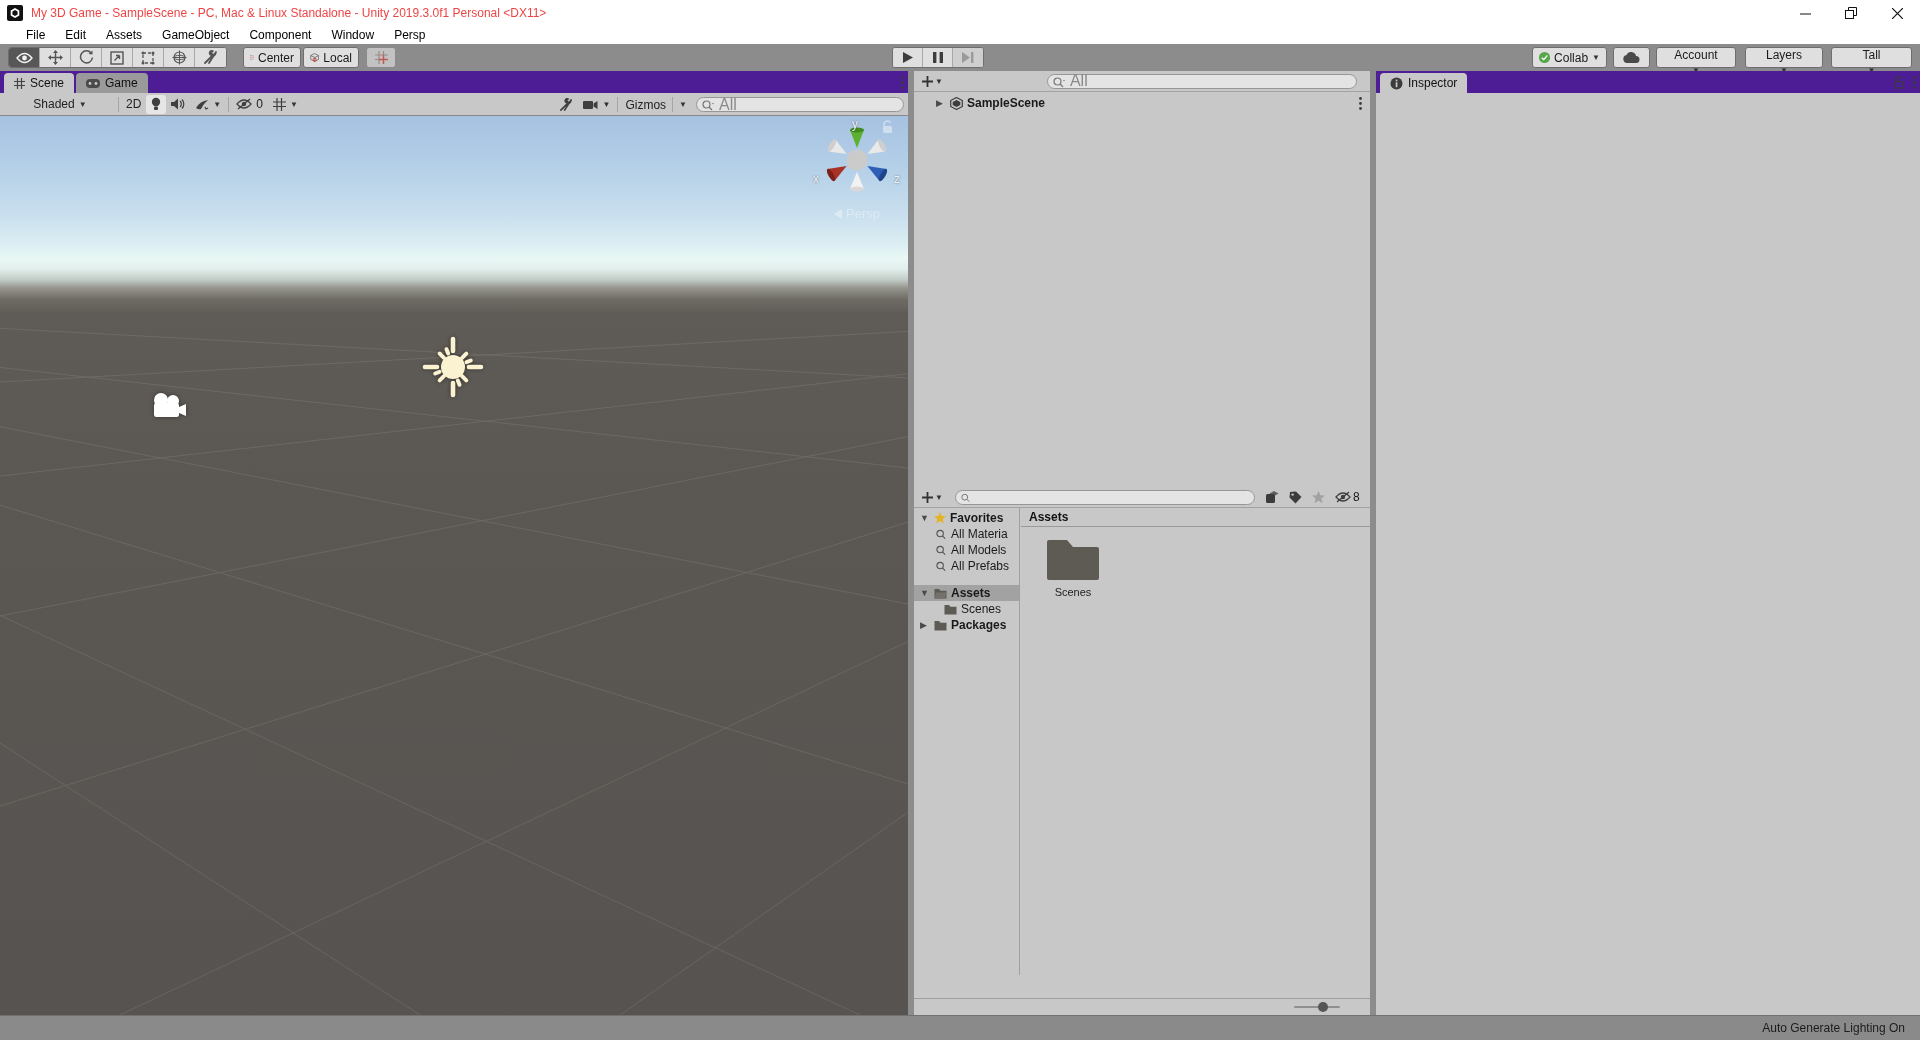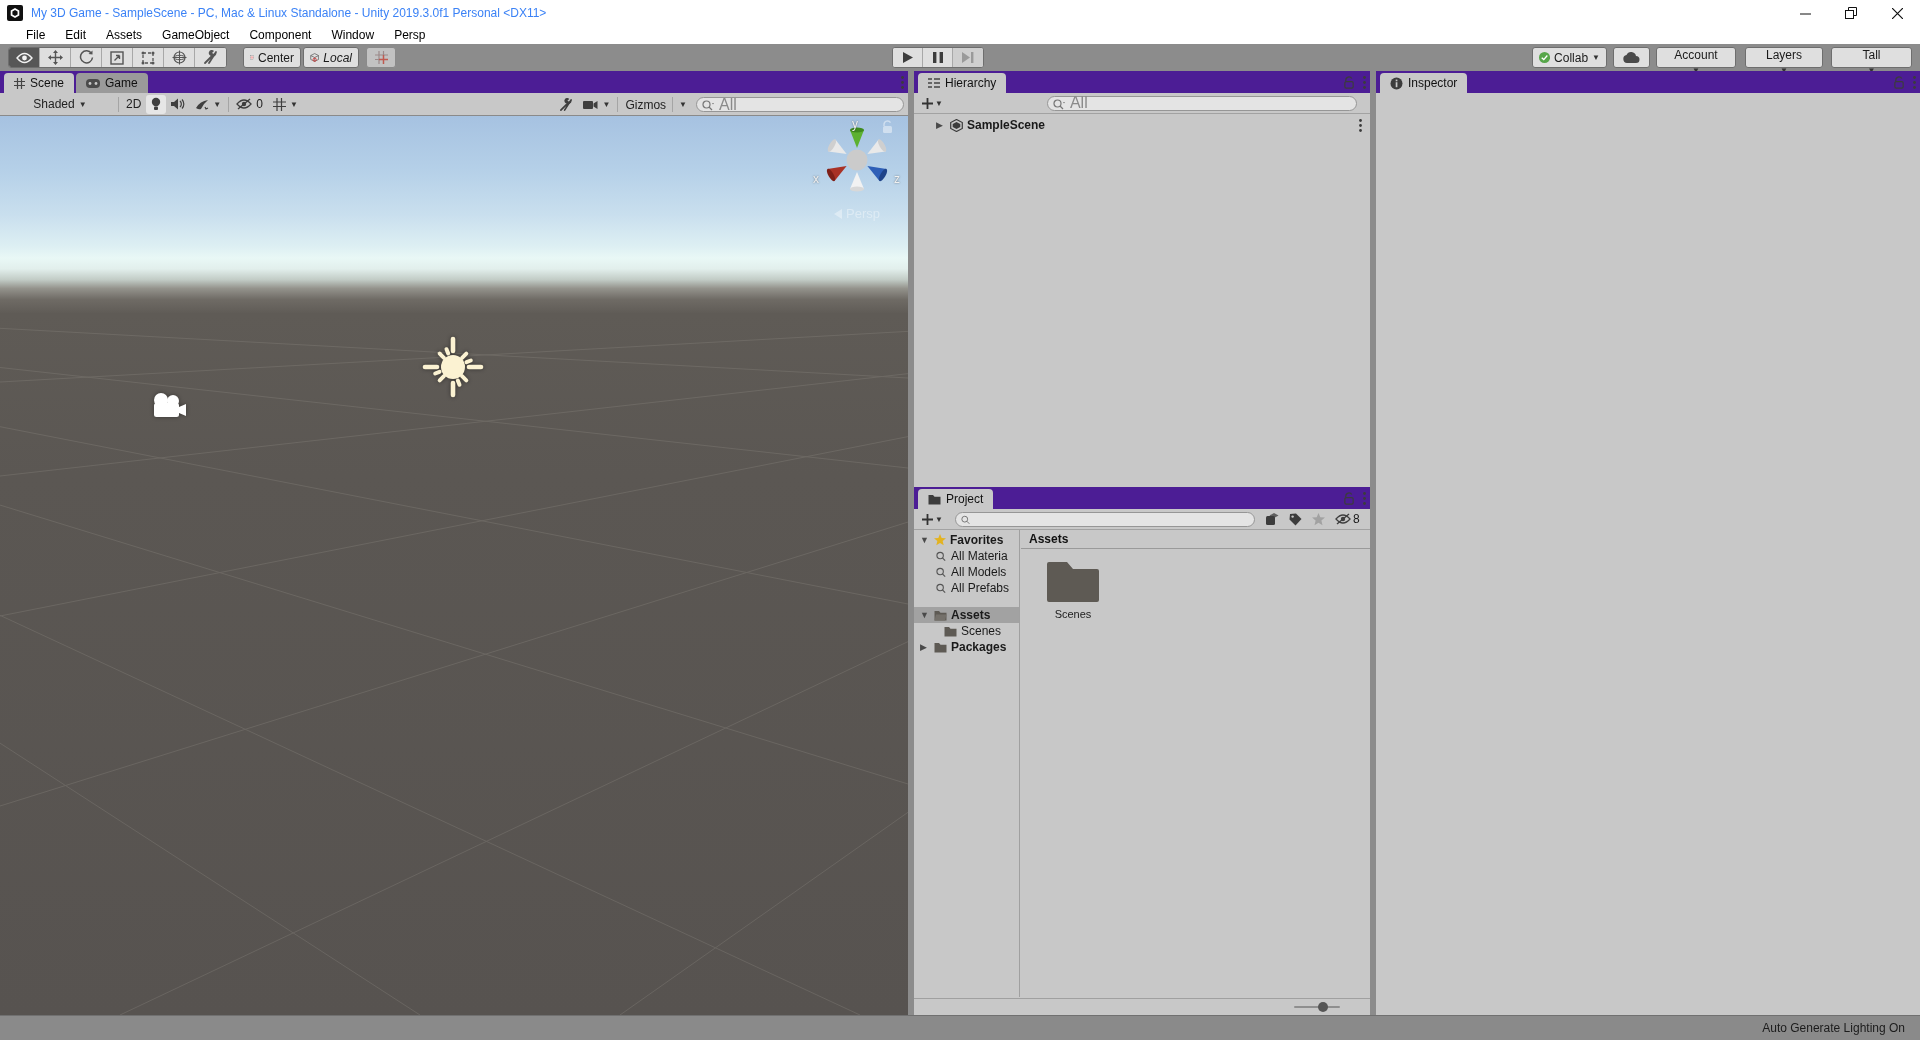--- a/index.html
+++ b/index.html
@@ -3,21 +3,21 @@
 <meta charset="utf-8">
 <style>
   * { margin:0; padding:0; box-sizing:border-box; }
   html,body { width:1920px; height:1040px; overflow:hidden; }
   body { font-family:"Liberation Sans", sans-serif; font-size:12px; color:#1a1a1a; background:#8c8c8c; position:relative; }
   svg { display:block; }
 
   
   .titlebar { position:absolute; left:0; top:0; width:1920px; height:26px; background:#ffffff; display:flex; align-items:center; }
   .app-icon { width:16px; height:16px; margin-left:7px; background:#111; border-radius:2px; display:flex; align-items:center; justify-content:center; }
-  .title-text { margin-left:8px; font-size:12px; color:#3b82f6; white-space:nowrap; }
+  .title-text { margin-left:8px; font-size:12px; color:#ef4444; white-space:nowrap; }
   .win-controls { position:absolute; right:0; top:0; height:26px; display:flex; }
   .win-btn { width:46px; height:26px; display:flex; align-items:center; justify-content:center; }
 
   
   .menubar { position:absolute; left:0; top:26px; width:1920px; height:18px; background:#ffffff; display:flex; align-items:center; padding-left:16px; }
   .menu-item { padding:1px 10px; color:#000; white-space:nowrap; }
 
   
   .toolbar { position:absolute; left:0; top:44px; width:1920px; height:27px; background:#8c8c8c; }
   .tool-group { position:absolute; top:3px; height:21px; display:flex; border:1px solid #6e6e6e; border-radius:3px; overflow:hidden; background:#dfdfdf; }
@@ -175,21 +175,21 @@
     </div>
   </div>
 
   <div class="chip" style="left:243px; width:58px;">
     <svg width="13" height="13" viewBox="0 0 13 13">
         <rect x="0.5" y="0.5" width="12" height="12" fill="#fff" stroke="#666"></rect>
         <circle cx="6.5" cy="6.5" r="3" fill="none" stroke="#d33" stroke-width="1.5"></circle>
       </svg>
     <span>Center</span>
   </div>
-  <div class="chip" style="left:303px; width:56px;font-style:italic;">
+  <div class="chip" style="left:303px; width:56px;">
     <svg width="13" height="13" viewBox="0 0 13 13">
         <path d="M6.5 1 L12 3.8 V9.2 L6.5 12 L1 9.2 V3.8 Z" fill="none" stroke="#666" stroke-width="1.1"></path>
         <path d="M1 3.8 L6.5 6.5 L12 3.8 M6.5 6.5 V12" fill="none" stroke="#666" stroke-width="1.1"></path>
         <circle cx="6.5" cy="9.5" r="2.2" fill="none" stroke="#d33" stroke-width="1.3"></circle>
       </svg>
     <span>Local</span>
   </div>
   <div class="chip disabled" style="left:366px; width:30px; justify-content:center;">
     <svg width="13" height="13" viewBox="0 0 13 13">
         <path d="M4 0 V13 M8.5 0 V13 M0 4 H13 M0 8.5 H13" stroke="#9b8a8a" stroke-width="1.2"></path>
@@ -438,39 +438,20 @@
     <div class="persp">
       <svg width="8" height="10" viewBox="0 0 8 10">
           <polygon points="8,0 0,5 8,10" fill="rgba(255,255,255,.38)"></polygon>
         </svg>
       <span>Persp</span>
     </div>
   </div>
 </div>
 
 <div class="panel" style="left:914px; top:71px; width:456px; height:416px;">
-  <div class="tabbar">
-    <div class="tab active" style="margin-left:4px;">
-      <svg width="12" height="10" viewBox="0 0 12 10">
-          <path d="M0 1 H4 M0 5 H4 M0 9 H4 M6 1 H12 M6 5 H12 M6 9 H12" stroke="#444" stroke-width="1.3"></path>
-        </svg>
-      <span>Hierarchy</span>
-    </div>
-    <div class="tab-tools">
-      <svg width="12" height="13" viewBox="0 0 13 14">
-          <path d="M3 6 V4.5 a3.5 3.5 0 0 1 6.5-1.8" fill="none" stroke="#3c3c3c" stroke-width="1.3"></path>
-          <rect x="2" y="6" width="9" height="7" rx="1.5" fill="none" stroke="#3c3c3c" stroke-width="1.3"></rect>
-        </svg>
-      <svg width="3" height="13" viewBox="0 0 3 13">
-          <circle cx="1.5" cy="1.5" r="1.4" fill="#3c3c3c"></circle>
-          <circle cx="1.5" cy="6.5" r="1.4" fill="#3c3c3c"></circle>
-          <circle cx="1.5" cy="11.5" r="1.4" fill="#3c3c3c"></circle>
-        </svg>
-    </div>
-  </div>
   <div class="panel-toolbar">
     <div class="plusdd">
       <svg width="11" height="11" viewBox="0 0 11 11">
           <path d="M5.5 0 V11 M0 5.5 H11" stroke="#333" stroke-width="1.8"></path>
         </svg>
       <span style="font-size:8px; color:#333;">▼</span>
     </div>
     <div class="searchbox" style="width:310px; margin-left:100px;">
       <svg class="search-glyph" width="12" height="11" viewBox="0 0 12 11">
           <circle cx="4.5" cy="4.5" r="3.5" fill="none" stroke="#777" stroke-width="1.2"></circle>
@@ -489,39 +470,20 @@
     <span class="bold">SampleScene</span>
     <svg width="3" height="13" viewBox="0 0 3 13" style="position:absolute; right:8px;">
         <circle cx="1.5" cy="1.5" r="1.4" fill="#3c3c3c"></circle>
         <circle cx="1.5" cy="6.5" r="1.4" fill="#3c3c3c"></circle>
         <circle cx="1.5" cy="11.5" r="1.4" fill="#3c3c3c"></circle>
       </svg>
   </div>
 </div>
 
 <div class="panel" style="left:914px; top:487px; width:456px; height:528px;">
-  <div class="tabbar">
-    <div class="tab active" style="margin-left:4px;">
-      <svg width="13" height="11" viewBox="0 0 13 11">
-          <path d="M0.5 1 H5 L6.5 2.8 H12.5 V10.5 H0.5 Z" fill="#3c3c3c"></path>
-        </svg>
-      <span>Project</span>
-    </div>
-    <div class="tab-tools">
-      <svg width="12" height="13" viewBox="0 0 13 14">
-          <path d="M3 6 V4.5 a3.5 3.5 0 0 1 6.5-1.8" fill="none" stroke="#3c3c3c" stroke-width="1.3"></path>
-          <rect x="2" y="6" width="9" height="7" rx="1.5" fill="none" stroke="#3c3c3c" stroke-width="1.3"></rect>
-        </svg>
-      <svg width="3" height="13" viewBox="0 0 3 13">
-          <circle cx="1.5" cy="1.5" r="1.4" fill="#3c3c3c"></circle>
-          <circle cx="1.5" cy="6.5" r="1.4" fill="#3c3c3c"></circle>
-          <circle cx="1.5" cy="11.5" r="1.4" fill="#3c3c3c"></circle>
-        </svg>
-    </div>
-  </div>
   <div class="panel-toolbar">
     <div class="plusdd">
       <svg width="11" height="11" viewBox="0 0 11 11">
           <path d="M5.5 0 V11 M0 5.5 H11" stroke="#333" stroke-width="1.8"></path>
         </svg>
       <span style="font-size:8px; color:#333;">▼</span>
     </div>
     <div class="searchbox" style="width:300px; margin-left:8px;">
       <svg class="search-glyph" width="10" height="10" viewBox="0 0 12 11">
           <circle cx="4.5" cy="4.5" r="3.5" fill="none" stroke="#777" stroke-width="1.2"></circle>

